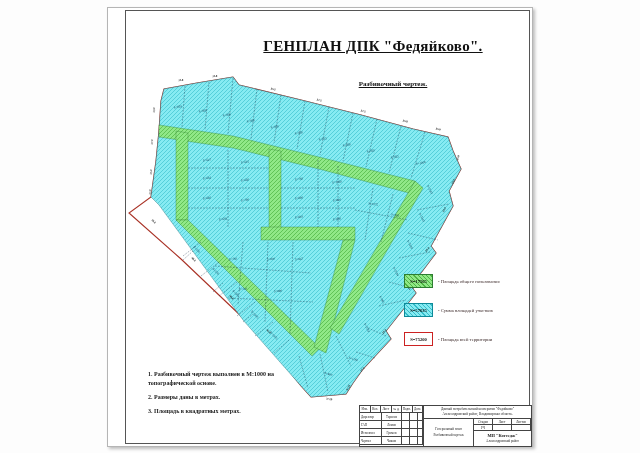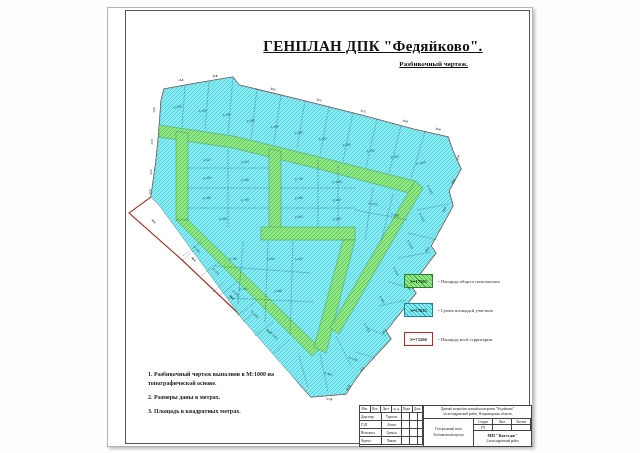--- a/index.html
+++ b/index.html
@@ -2,21 +2,21 @@
 <html><head>
 <meta charset="utf-8">
 <style>
   html,body{margin:0;padding:0;background:#fdfdfd;width:640px;height:453px;overflow:hidden;
             font-family:"Liberation Serif",serif;}
   .sheet{position:absolute;left:107px;top:7px;width:424px;height:438px;background:#fff;
          border:1px solid #b5b5b5;box-shadow:2px 2px 3px rgba(0,0,0,.25);}
   .frame{position:absolute;left:17px;top:2px;right:2px;bottom:2px;border:1px solid #555;}
   .doc-title{position:absolute;left:110px;top:30px;width:310px;text-align:center;
              font-size:15px;font-weight:bold;color:#111;text-decoration:underline;letter-spacing:.3px;}
-  .doc-subtitle{position:absolute;left:210px;top:52px;width:150px;text-align:right;
+  .doc-subtitle{position:absolute;left:210px;top:72px;width:150px;text-align:center;
              font-size:7px;font-weight:bold;color:#111;text-decoration:underline;}
   .plan-svg{position:absolute;left:15px;top:62px;width:350px;height:345px;}
   .plot-label{font:3.1px "Liberation Serif",serif;fill:#0c3550;text-anchor:middle;}
   .dim-label{font:2.8px "Liberation Serif",serif;font-weight:bold;fill:#111;text-anchor:middle;}
   .dashed{stroke:#0b2740;stroke-width:.35;stroke-dasharray:1.8 1.2;fill:none;}
   .legend{position:absolute;left:296px;top:266px;width:125px;}
   .legend-row{position:relative;height:14px;margin-bottom:15px;display:flex;align-items:center;}
   .sw{width:27px;height:12px;display:flex;align-items:center;justify-content:center;
       font-size:4.6px;font-weight:bold;color:#111;flex:0 0 auto;}
   .sw-green{background:repeating-linear-gradient(45deg,#90e887 0 2px,#4db342 2px 3px);border:1px solid #2e7d32;}

